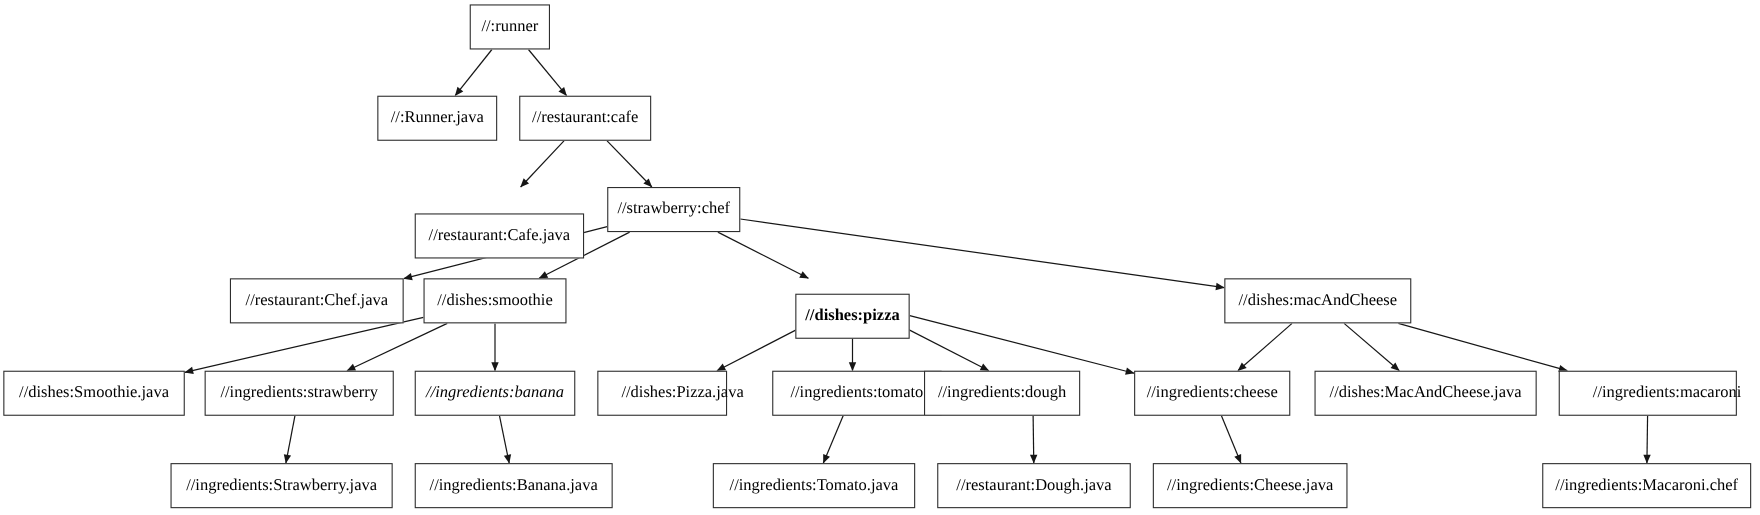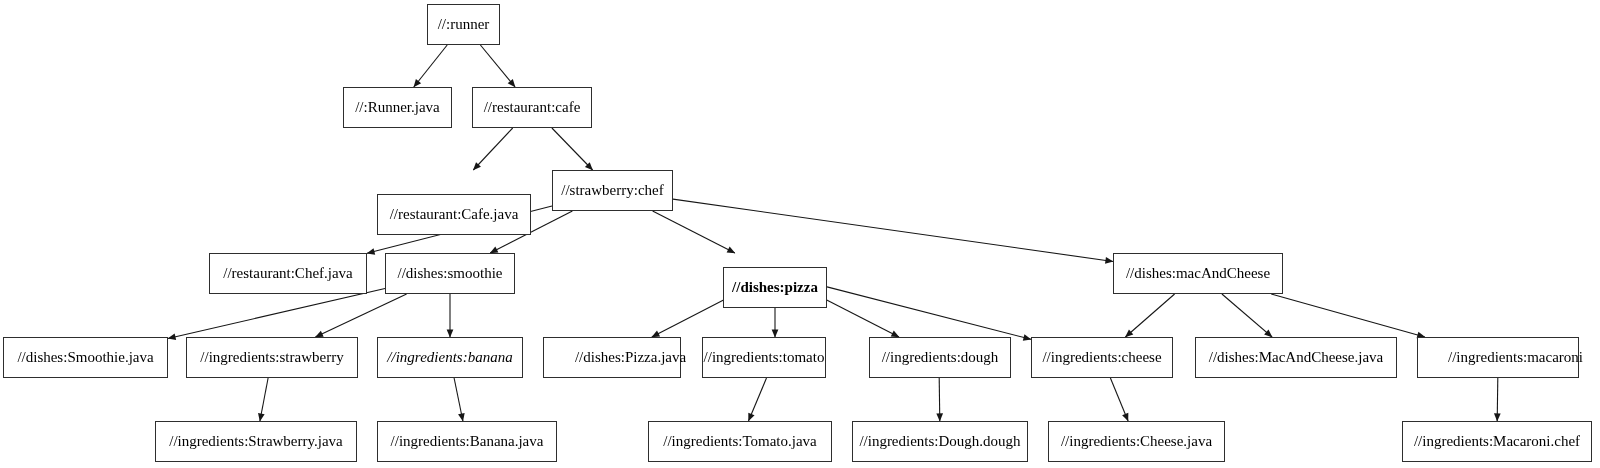--- a/index.html
+++ b/index.html
@@ -113,27 +113,27 @@
       </div>
       <div class="node" style="left: 3px; top: 337px; width: 165px; height: 41px;">
         <span>//dishes:Smoothie.java</span>
       </div>
       <div class="node" style="left: 186px; top: 337px; width: 172px; height: 41px;">
         <span>//ingredients:strawberry</span>
       </div>
       <div class="node" style="left: 377px; top: 337px; width: 146px; height: 41px; font-style: italic;">
         <span>//ingredients:banana</span>
       </div>
-      <div class="node" style="left: 543px; top: 337px; width: 138px; height: 41px; padding-left: 37px;">
+      <div class="node" style="left: 543px; top: 337px; width: 118px; height: 41px; padding-left: 37px;">
         <span>//dishes:Pizza.java</span>
       </div>
-      <div class="node" style="left: 702px; top: 337px; width: 124px; height: 41px; align-items: center;">
+      <div class="node" style="left: 702px; top: 337px; width: 154px; height: 41px; align-items: center;">
         <span>//ingredients:tomato</span>
       </div>
-      <div class="node" style="left: 840px; top: 337px; width: 142px; height: 41px; margin-left: 29px;">
+      <div class="node" style="left: 840px; top: 337px; width: 142px; height: 41px;">
         <span>//ingredients:dough</span>
       </div>
       <div class="node" style="left: 1031px; top: 337px; width: 142px; height: 41px;">
         <span>//ingredients:cheese</span>
       </div>
       <div class="node" style="left: 1195px; top: 337px; width: 202px; height: 41px;">
         <span>//dishes:MacAndCheese.java</span>
       </div>
       <div class="node" style="left: 1417px; top: 337px; width: 162px; height: 41px; padding-left: 35px;">
         <span>//ingredients:macaroni</span>
@@ -141,21 +141,21 @@
       <div class="node" style="left: 155px; top: 421px; width: 202px; height: 41px;">
         <span>//ingredients:Strawberry.java</span>
       </div>
       <div class="node" style="left: 377px; top: 421px; width: 180px; height: 41px;">
         <span>//ingredients:Banana.java</span>
       </div>
       <div class="node" style="left: 648px; top: 421px; width: 184px; height: 41px;">
         <span>//ingredients:Tomato.java</span>
       </div>
       <div class="node" style="left: 852px; top: 421px; width: 176px; height: 41px;">
-        <span>//ingredients:Dough.dough</span>
+        <span>//restaurant:Dough.java</span>
       </div>
       <div class="node" style="left: 1048px; top: 421px; width: 177px; height: 41px;">
         <span>//ingredients:Cheese.java</span>
       </div>
       <div class="node" style="left: 1402px; top: 421px; width: 190px; height: 41px;">
         <span>//ingredients:Macaroni.chef</span>
       </div>
     </div>
 </div>
 

